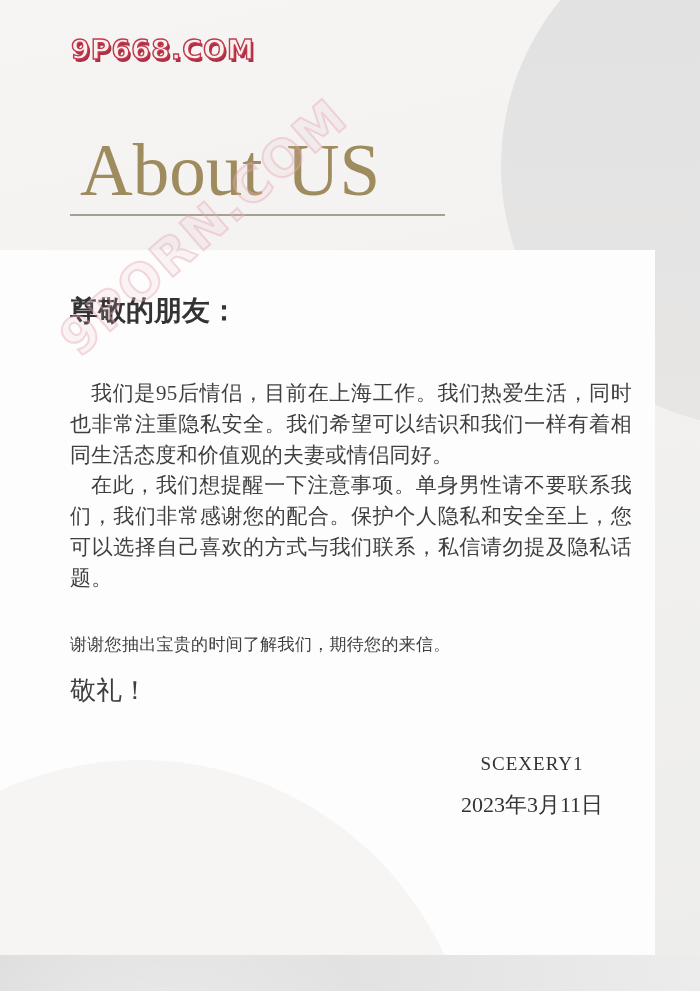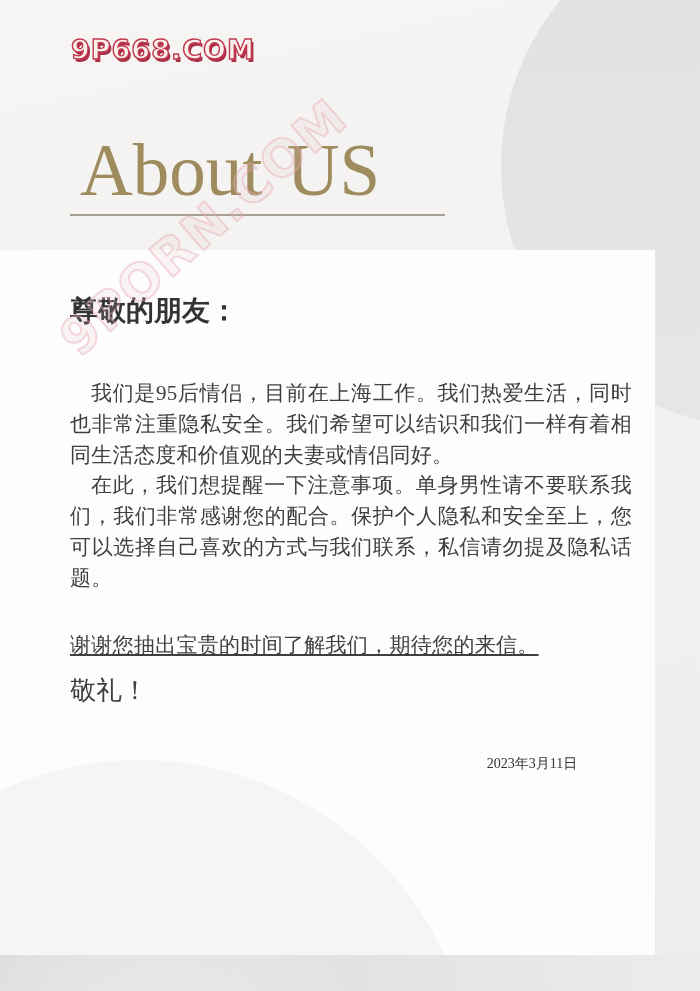--- a/index.html
+++ b/index.html
@@ -44,26 +44,26 @@
          background:#fdfdfd;z-index:1;overflow:hidden;
          box-sizing:border-box;padding:46px 23px 0 70px;}
   .circle-bl{position:absolute;left:-195px;top:510px;width:670px;height:670px;
              border-radius:50%;background:#f6f5f3;z-index:0;}
   .sheet-content{position:relative;z-index:1;color:#3f3f3f;}
 
   .greeting{margin:0;font-size:28px;font-weight:700;color:#333;line-height:30px;}
   .paragraphs{margin-top:52px;}
   .paragraphs p{margin:0;font-size:21px;line-height:30.8px;letter-spacing:0.3px;
                 text-align:justify;text-indent:1em;}
-  .closing{margin:36px 0 16px 0;font-size:21px;line-height:30px;letter-spacing:0.3px;text-decoration:underline;}
+  .closing{margin:36px 0 16px 0;font-size:17px;line-height:30px;letter-spacing:0.3px;}
   .salute{margin:4px 0 0 0;font-size:26px;line-height:30px;}
 
   .signature{margin:46px 0 0 auto;width:200px;text-align:center;color:#333;}
   .signature .sig-name{font-size:19px;line-height:23px;letter-spacing:1px;}
-  .signature .sig-date{font-size:14px;line-height:23px;margin-top:11px;font-family:Liberation Serif, serif;}
+  .signature .sig-date{font-size:22px;line-height:23px;margin-top:18px;font-family:Liberation Serif, serif;}
 
   
   .bottom-band{position:absolute;left:0;top:955px;width:700px;height:36px;z-index:2;
                background:
                  radial-gradient(circle 335px at 140px 140px,rgba(255,255,255,0.45),rgba(255,255,255,0) 72%),
                  linear-gradient(90deg,#dcdcdc 0%,#e3e3e3 55%,#ececec 100%);}
 </style>
 </head>
 <body>
 
@@ -83,20 +83,21 @@
     <div class="circle-bl"></div>
     <div class="sheet-content">
       <p class="greeting">尊敬的朋友：</p>
       <div class="paragraphs">
         <p>我们是95后情侣，目前在上海工作。我们热爱生活，同时也非常注重隐私安全。我们希望可以结识和我们一样有着相同生活态度和价值观的夫妻或情侣同好。</p>
         <p>在此，我们想提醒一下注意事项。单身男性请不要联系我们，我们非常感谢您的配合。保护个人隐私和安全至上，您可以选择自己喜欢的方式与我们联系，私信请勿提及隐私话题。</p>
       </div>
       <p class="closing">谢谢您抽出宝贵的时间了解我们，期待您的来信。</p>
       <p class="salute">敬礼！</p>
       <div class="signature">
+        <div class="sig-name">SCEXERY1</div>
         <div class="sig-date">2023年3月11日</div>
       </div>
     </div>
   </main>
 
   <div class="bottom-band"></div>
 
 </div>
 
 </body></html>

